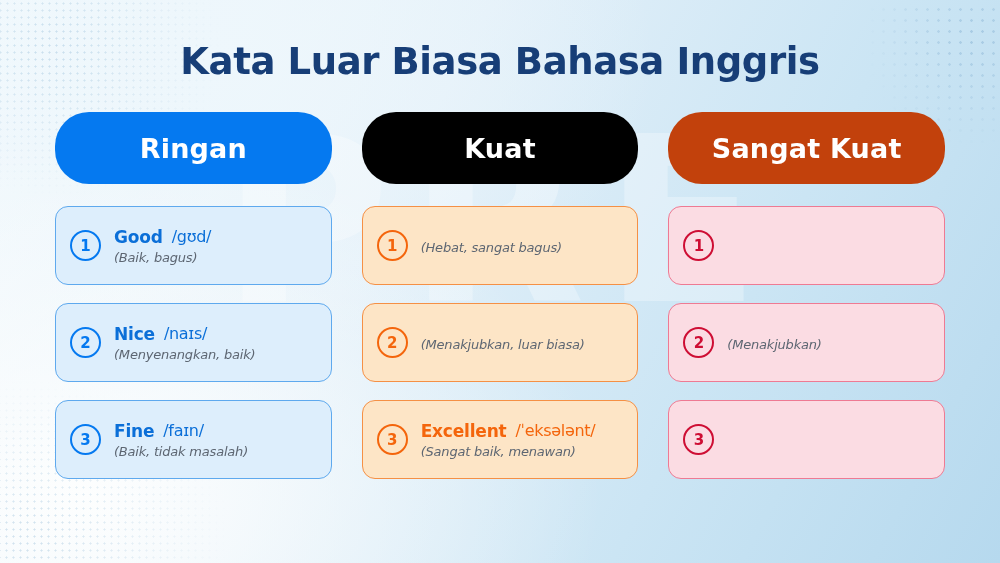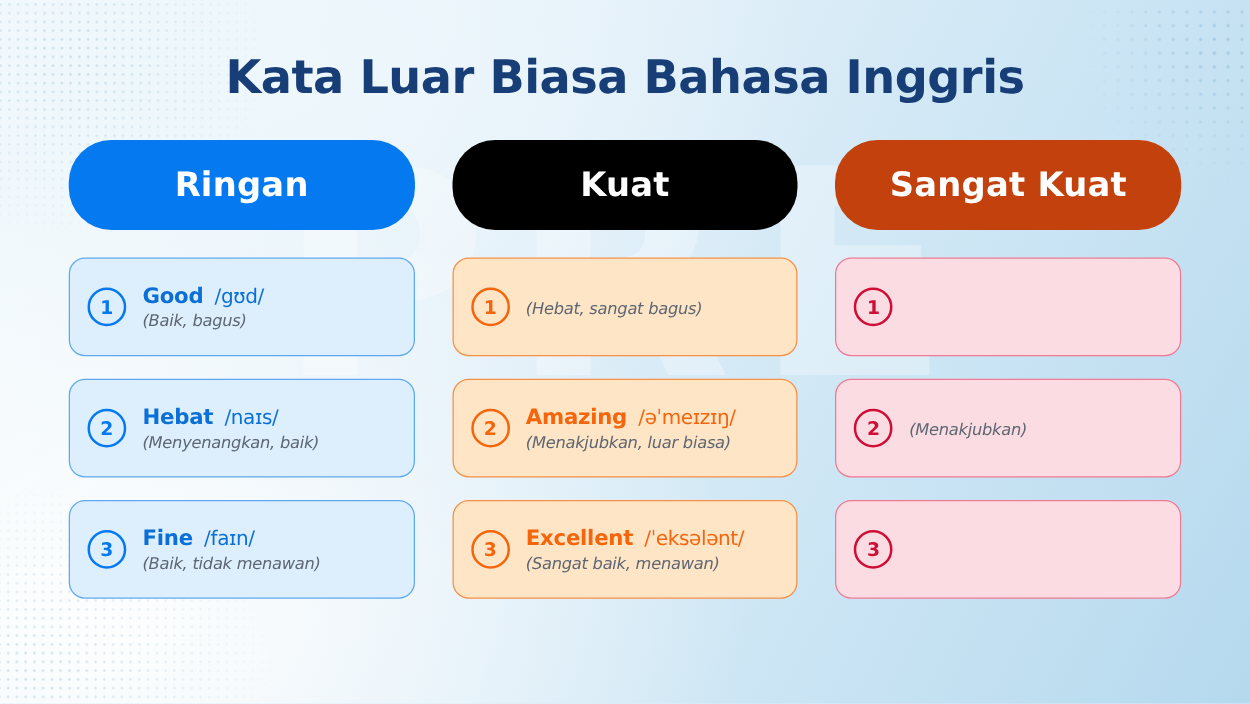--- a/index.html
+++ b/index.html
@@ -171,55 +171,51 @@
               <span class="word">Good</span>
               <span class="ipa">/gʊd/</span>
             </div>
             <div class="meaning">(Baik, bagus)</div>
           </div>
         </div>
         <div class="card">
           <div class="badge">2</div>
           <div class="card-text">
             <div class="word-line">
-              <span class="word">Hebat</span>
+              <span class="word">Nice</span>
               <span class="ipa">/naɪs/</span>
             </div>
             <div class="meaning">(Menyenangkan, baik)</div>
           </div>
         </div>
         <div class="card">
           <div class="badge">3</div>
           <div class="card-text">
             <div class="word-line">
               <span class="word">Fine</span>
               <span class="ipa">/faɪn/</span>
             </div>
-            <div class="meaning">(Baik, tidak menawan)</div>
+            <div class="meaning">(Baik, tidak masalah)</div>
           </div>
         </div>
       </div>
     </div>
 
     <div class="column theme-orange">
       <div class="col-header">Kuat</div>
       <div class="cards">
         <div class="card">
           <div class="badge">1</div>
           <div class="card-text">
             <div class="meaning">(Hebat, sangat bagus)</div>
           </div>
         </div>
         <div class="card">
           <div class="badge">2</div>
           <div class="card-text">
-            <div class="word-line">
-              <span class="word">Amazing</span>
-              <span class="ipa">/əˈmeɪzɪŋ/</span>
-            </div>
             <div class="meaning">(Menakjubkan, luar biasa)</div>
           </div>
         </div>
         <div class="card">
           <div class="badge">3</div>
           <div class="card-text">
             <div class="word-line">
               <span class="word">Excellent</span>
               <span class="ipa">/ˈeksələnt/</span>
             </div>

